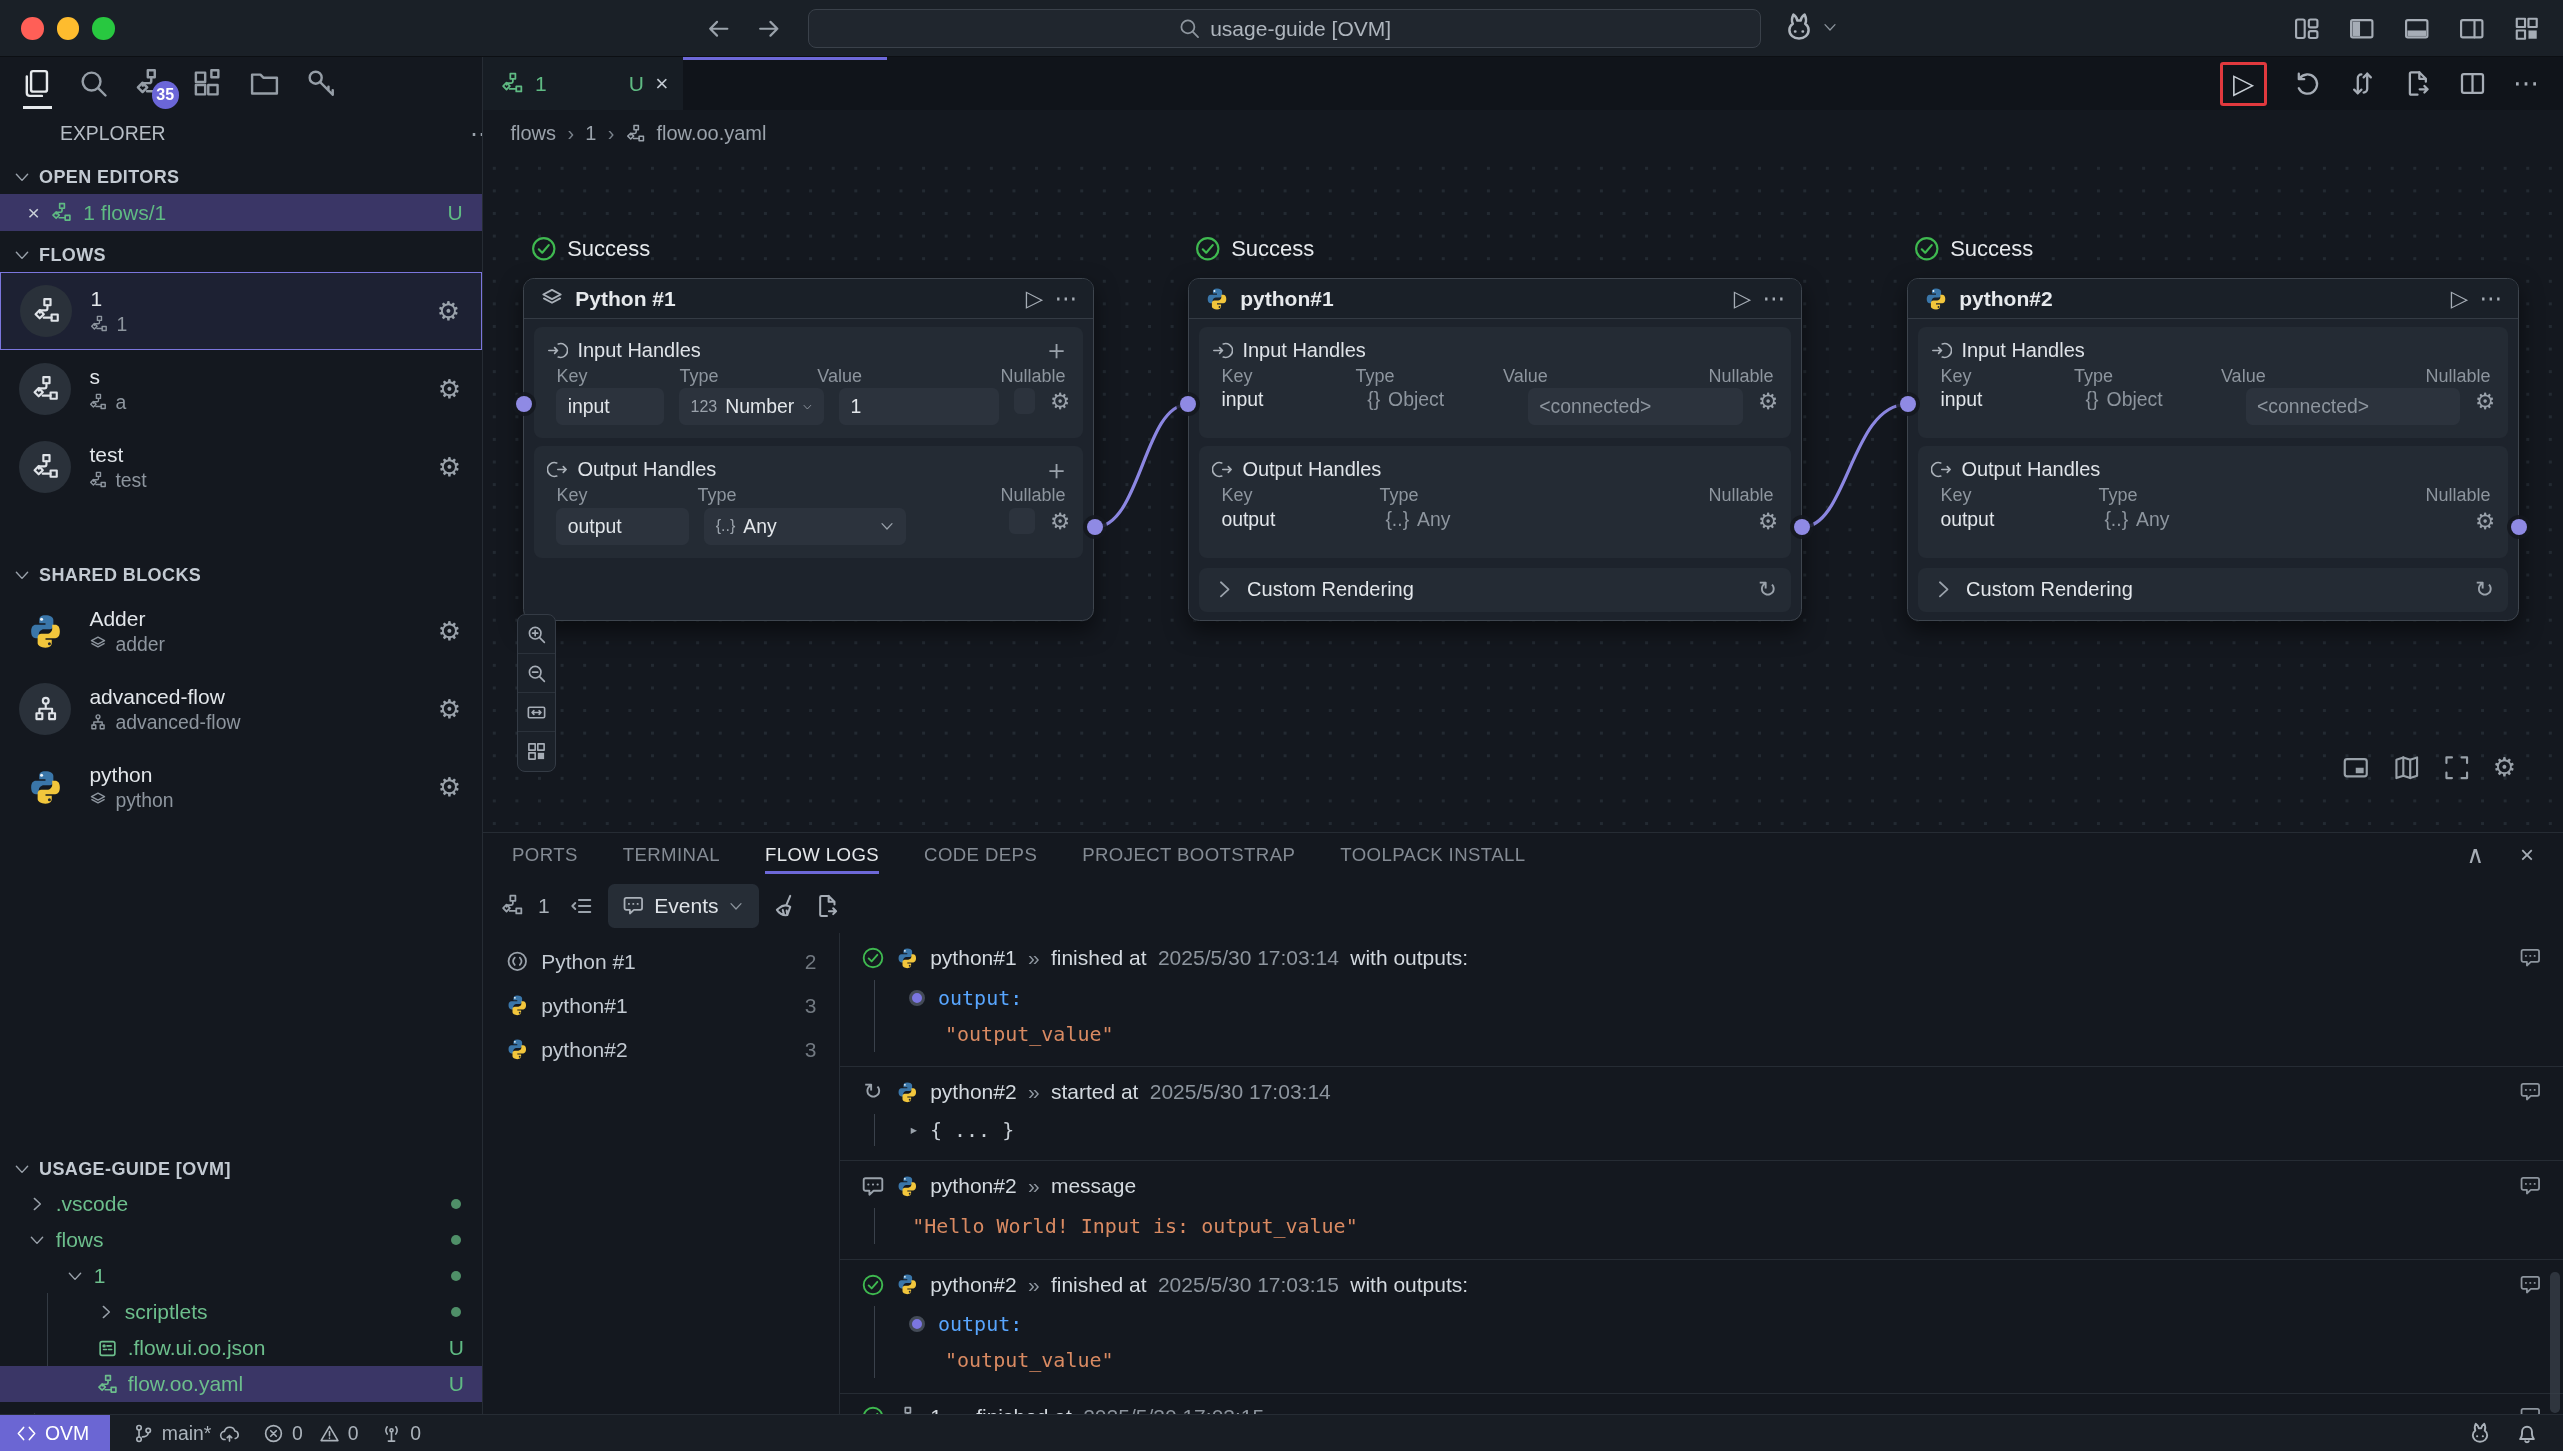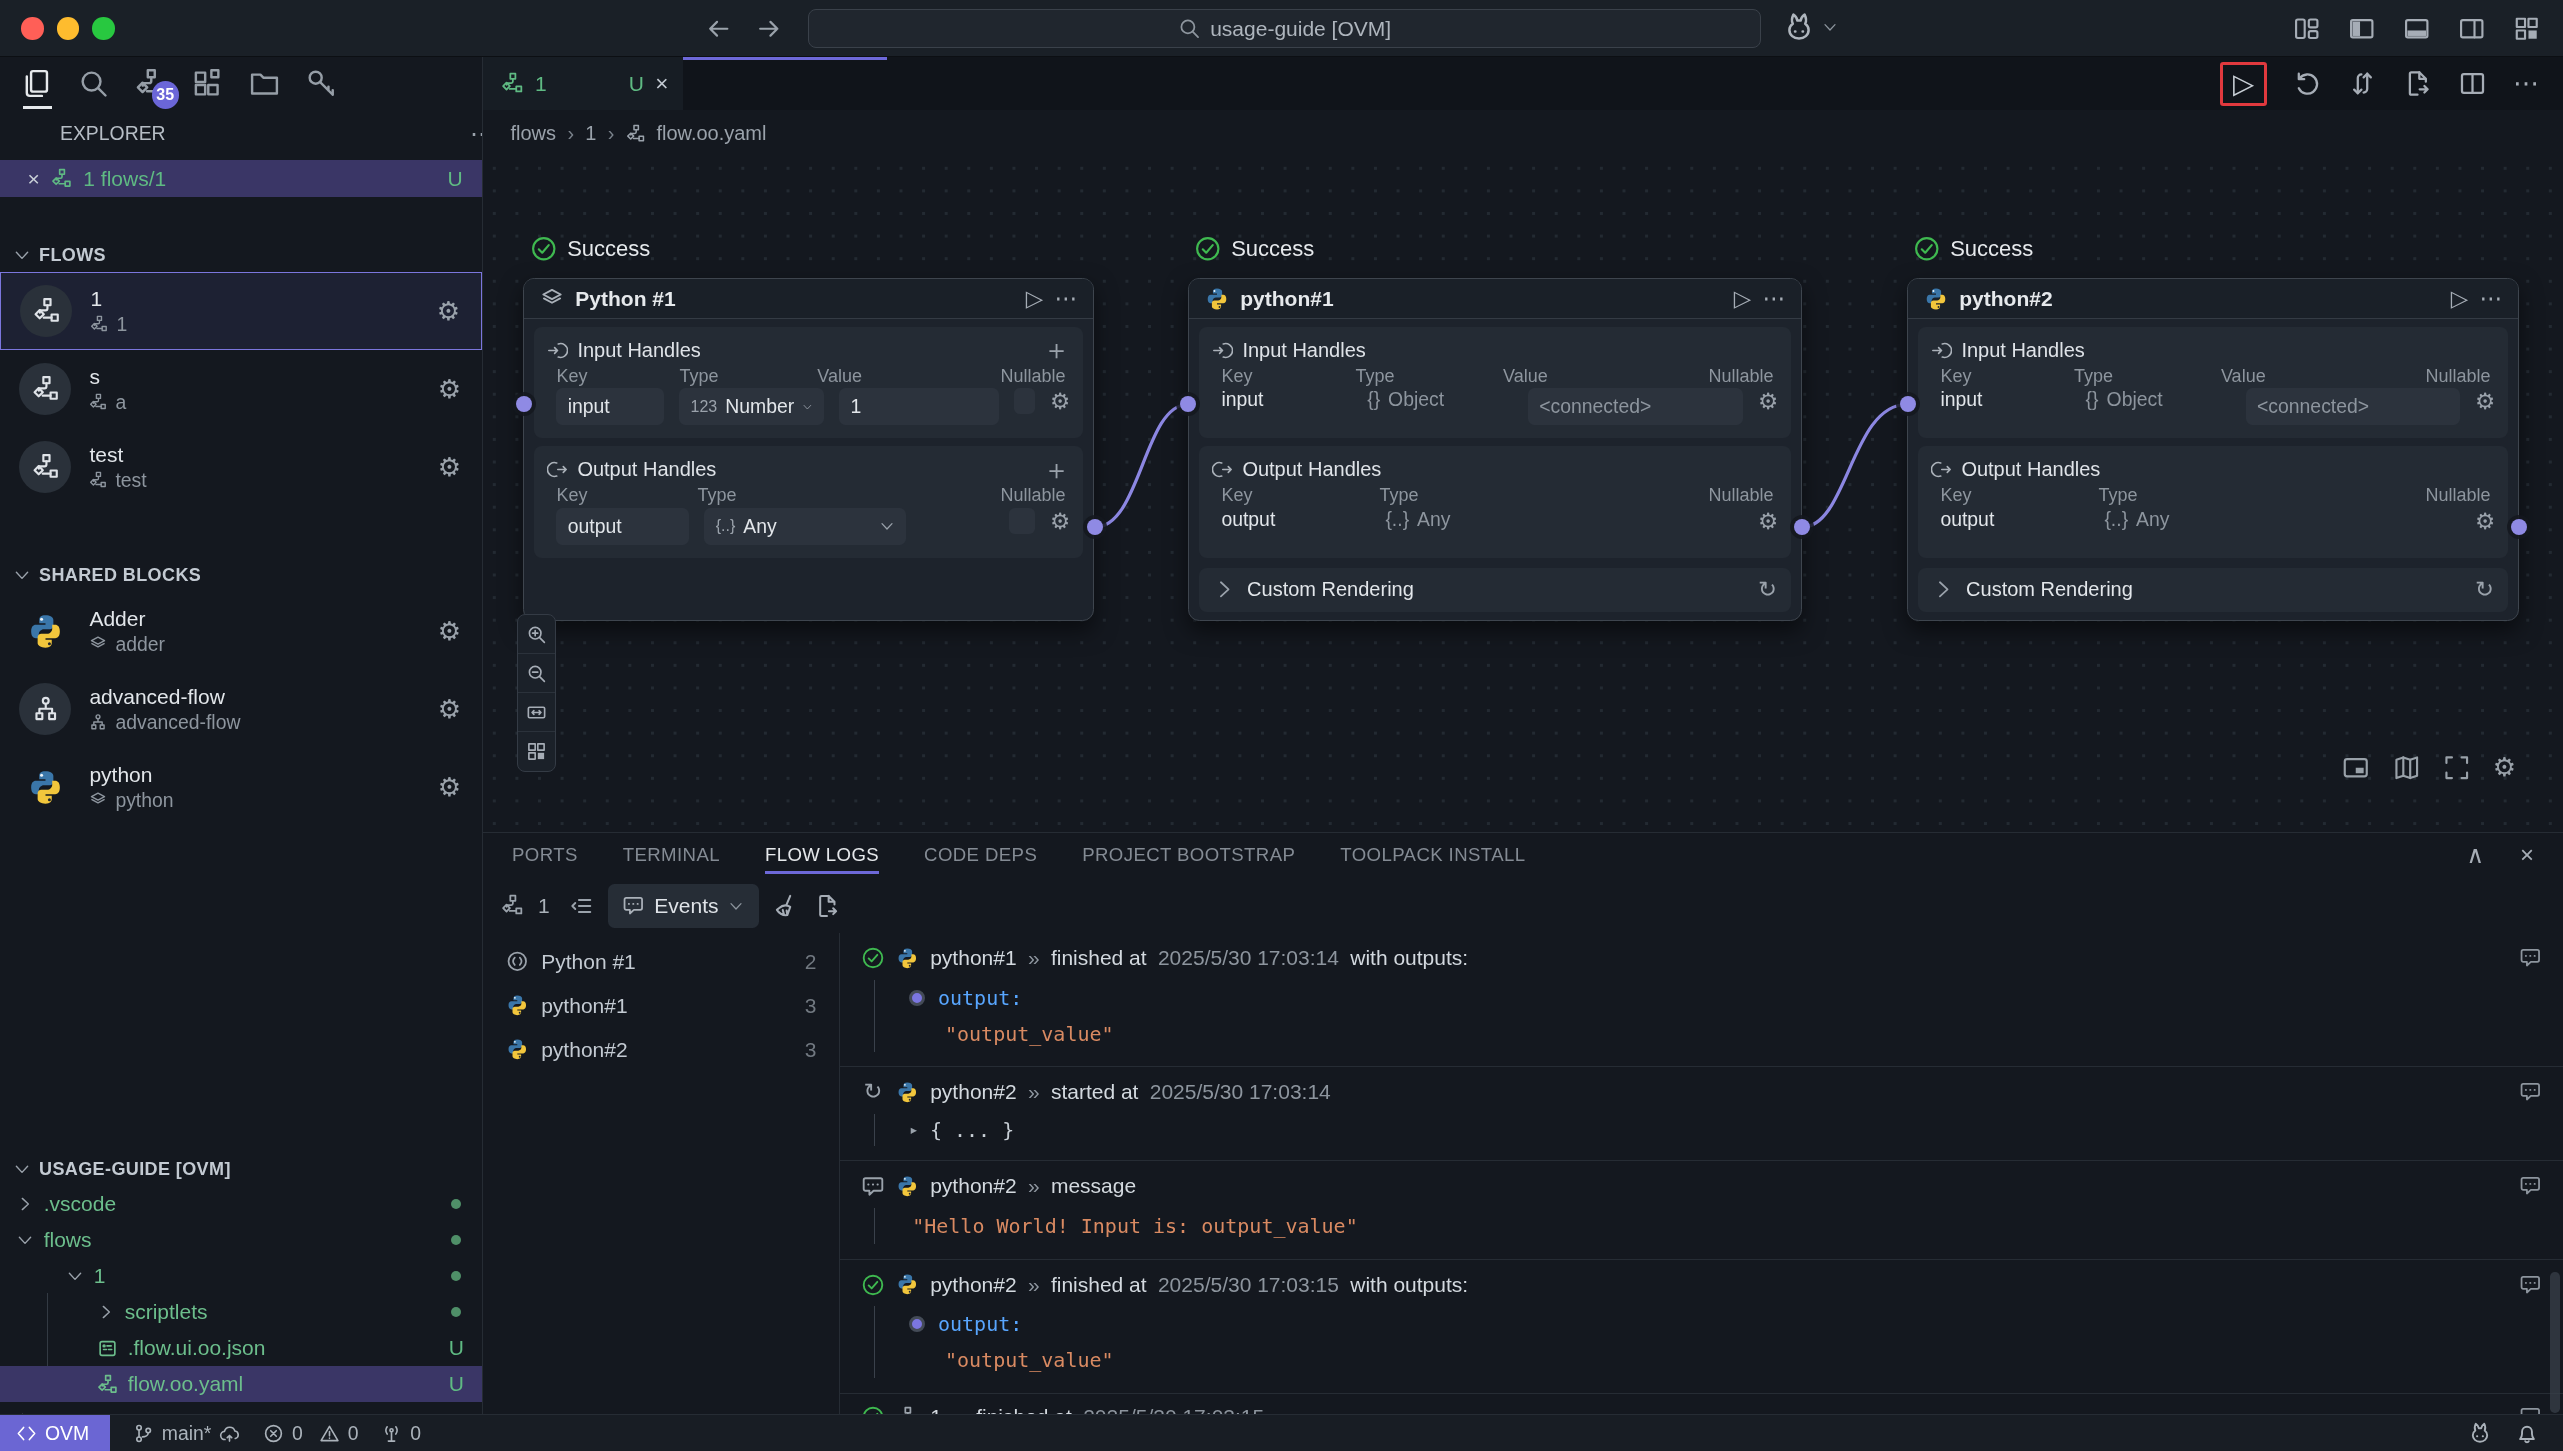--- a/index.html
+++ b/index.html
@@ -75,21 +75,21 @@
   .card .gear{margin-left:auto; color:#9aa2ab; font-size:26px;}
   .shared-block{position:absolute; left:0; top:448px; width:100%;}
   .ws-block{position:absolute; left:0; top:1042px; width:100%;}
   .tree{position:relative;}
   .trow { position:relative; height:36px; display:flex; align-items:center; gap:9.7px; color:#6cbe8c; }
   .trow .cv{width:18px;height:18px; color:#9aa2ab;}
   .trow .fic{width:21px;height:21px;}
   .trow.sel{background:#3a3666;}
   .trow .dot{position:absolute; right:21px; width:10.5px; height:10.5px; border-radius:50%; background:#4f8f68;}
   .trow .ubadge{position:absolute; right:18px; color:#5fba83;}
-  .ind1{padding-left:16px;} .ind2{padding-left:66px;} .ind3{padding-left:97px;}
+  .ind1{padding-left:28px;} .ind2{padding-left:66px;} .ind3{padding-left:97px;}
   .guide{position:absolute; left:47px; top:107px; width:0.8px; height:107px; background:#333a43;}
 
   
   .breadcrumb { position:absolute; left:483px; top:110px; width:2080px; height:47px; display:flex; align-items:center; gap:11.3px;
     padding-left:27.5px; color:#9aa2ab; font-size:20px; background:#14181f; }
   .breadcrumb .ic{width:19.4px;height:19.4px;}
   .breadcrumb .sep{color:#7b838c;}
 
   
   .canvas { position:absolute; left:483px; top:157px; width:2080px; height:676px; background:#14181f; overflow:hidden;
@@ -539,20 +539,28 @@
     </div>
   </div>
 
   <div class="sidebar">
     <div class="sb-title">
       <span>EXPLORER</span>
       <span class="more">⋯</span>
     </div>
 
     <div class="oe-block">
+      <div class="sec-h">
+        <span class="ic cv">
+            <svg viewBox="0 0 16 16">
+              <use href="#i-chev-d"></use>
+            </svg>
+          </span>
+        <span>OPEN EDITORS</span>
+      </div>
       <div class="oe-item">
         <span class="x">×</span>
         <span class="ic">
             <svg viewBox="0 0 16 16">
               <use href="#i-flow"></use>
             </svg>
           </span>
         <span>1 flows/1</span>
         <span class="dirty">U</span>
       </div>

